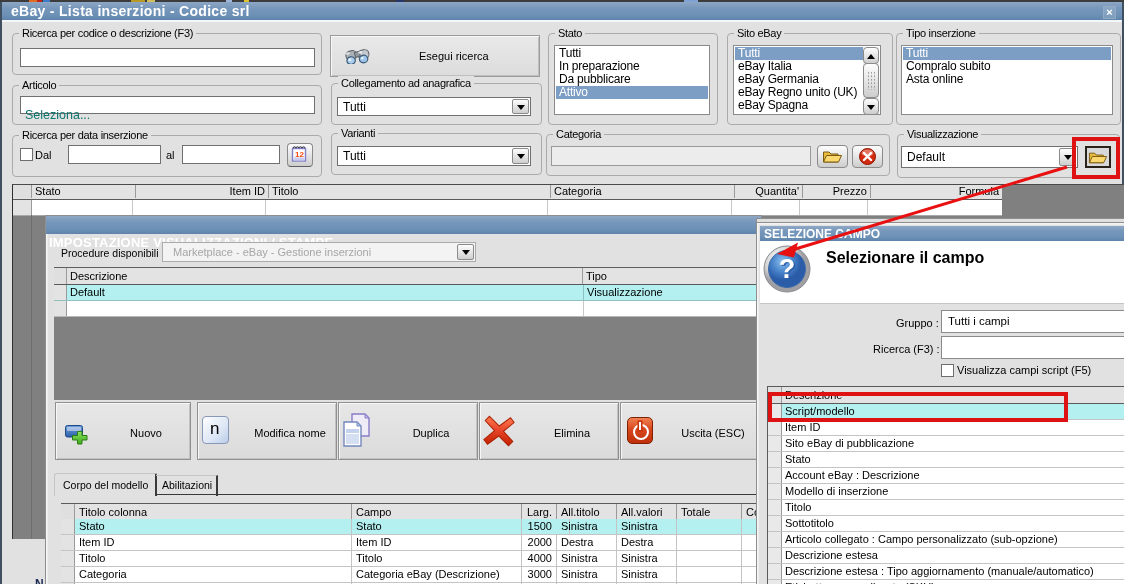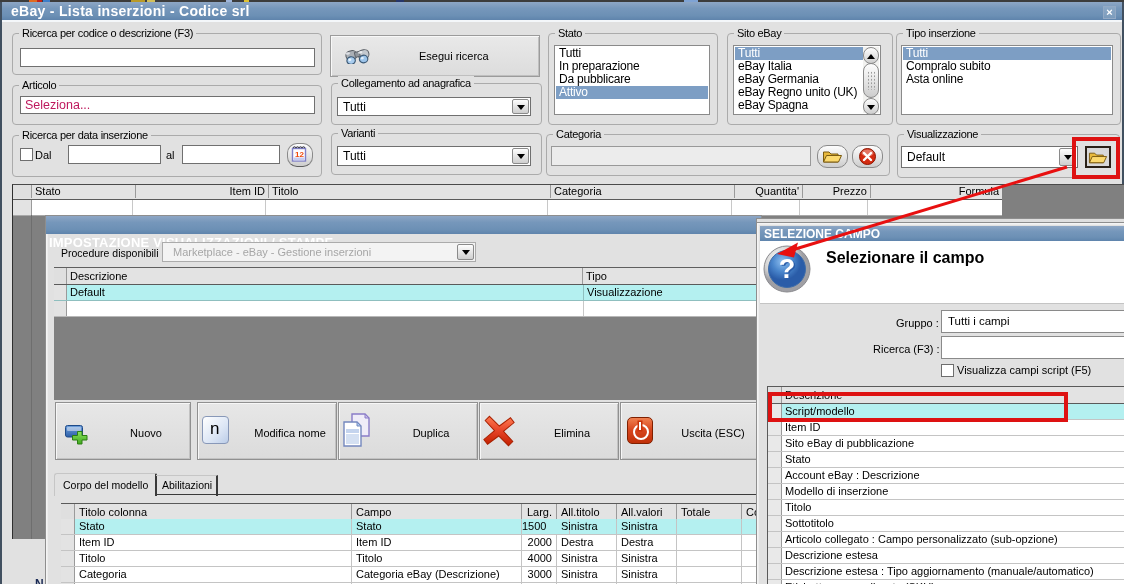--- a/index.html
+++ b/index.html
@@ -11,21 +11,21 @@
   .gb>.lbl{position:absolute;top:-8px;left:6px;background:#E1E1E1;padding:0 3px;font-size:11px;letter-spacing:-0.3px;color:#000;white-space:nowrap;line-height:14px;}
   .inp{position:absolute;background:#fff;border:1px solid #707070;}
   .combo{position:absolute;background:#fff;border:1px solid #707070;}
   .combo .txt{position:absolute;left:5px;top:50%;transform:translateY(-50%);font-size:12px;white-space:nowrap;}
   .dbtn{position:absolute;top:1px;right:1px;bottom:1px;width:15px;background:linear-gradient(#FEFEFE,#E8E8E8 45%,#CFCFCF);border:1px solid #8A8A8A;border-radius:2px;}
   .dbtn:after{content:"";position:absolute;left:50%;top:50%;margin-left:-4px;margin-top:-2px;border:4px solid transparent;border-top:5px solid #000;border-bottom:0;}
   .lb{position:absolute;background:#fff;border:1px solid #8A8A8A;overflow:hidden;}
   .li{position:absolute;left:1px;right:1px;height:13px;line-height:13px;padding-left:3px;font-size:12px;letter-spacing:-0.2px;white-space:nowrap;}
   .li.sel{background:#7D9EC4;color:#fff;}
   .cell{position:absolute;overflow:hidden;white-space:nowrap;font-size:11px;line-height:15px;}
-  .sbtn{position:absolute;background:linear-gradient(#FDFDFD,#E6E6E6 50%,#CDCDCD);border:1px solid #8A8A8A;border-radius:10px;}
+  .sbtn{position:absolute;background:linear-gradient(#FDFDFD,#E6E6E6 50%,#CDCDCD);border:1px solid #8A8A8A;border-radius:4px;}
   .ck{position:absolute;width:11px;height:11px;background:#fff;border:1px solid #6E6E6E;}
   .titletext{color:#fff;font-weight:bold;font-size:12px;white-space:nowrap;}
   .btnbig{top:2px;height:56px;background:linear-gradient(#E7E7E7,#DBDBDB);border:1px solid #909090;box-shadow:inset 1px 1px 0 #F7F7F7, inset -1px -1px 0 #C2C2C2;}
   .blbl{position:absolute;left:46px;right:0;top:24px;text-align:center;font-size:11px;white-space:nowrap;}
   .g2h{top:0;height:16px;line-height:16px;padding-left:4px;border-right:1px solid #9A9A9A;font-size:11px;}
   .g2r{position:absolute;left:0;width:696px;height:15px;border-bottom:1px solid #C4C4C4;background:#fff;}
   .g2r:before{content:"";position:absolute;left:0;top:0;width:13px;height:15px;border-right:1px solid #9A9A9A;background:#E3E3E3;}
   .g2c{top:0;height:15px;line-height:15px;padding-left:4px;border-right:1px solid #C4C4C4;font-size:11px;}
   .slr{position:absolute;left:0;width:362px;height:15px;border-bottom:1px solid #C4C4C4;background:#fff;}
   .slr>span{position:absolute;left:17px;top:1px;font-size:11px;line-height:13px;white-space:nowrap;}
@@ -75,21 +75,21 @@
 
     <div class="gb" style="left:12px;top:33px;width:308px;height:40px;">
       <span class="lbl">Ricerca per codice o descrizione (F3)</span>
     </div>
     <div class="inp" style="left:20px;top:48px;width:293px;height:17px;"></div>
 
     <div class="gb" style="left:12px;top:85px;width:308px;height:38px;">
       <span class="lbl">Articolo</span>
     </div>
     <div class="inp" style="left:20px;top:96px;width:293px;height:16px;">
-        <span style="position:absolute;left:4px;top:1px;color:#be185d;font-size:12.5px;">Seleziona...</span>
+        <span style="position:absolute;left:4px;top:11px;color:#0f766e;font-size:12.5px;">Seleziona...</span>
       </div>
 
     <div class="gb" style="left:12px;top:135px;width:308px;height:40px;">
       <span class="lbl">Ricerca per data inserzione</span>
     </div>
     <div class="ck" style="left:20px;top:148px;"></div>
     <span class="abs" style="left:35px;top:149px;font-size:11px;">Dal</span>
     <div class="inp" style="left:68px;top:145px;width:91px;height:17px;"></div>
     <span class="abs" style="left:166px;top:149px;font-size:11px;">al</span>
     <div class="inp" style="left:182px;top:145px;width:96px;height:17px;"></div>
@@ -329,21 +329,21 @@
           <div class="cell g2h" style="left:14px;width:272px;">Titolo colonna</div>
           <div class="cell g2h" style="left:461px;width:30px;text-align:right;padding-right:4px;padding-left:0;">Larg.</div>
           <div class="cell g2h" style="left:496px;width:55px;">All.titolo</div>
           <div class="cell g2h" style="left:556px;width:55px;">All.valori</div>
           <div class="cell g2h" style="left:616px;width:60px;">Totale</div>
           <div class="cell g2h" style="left:681px;width:14px;border-right:none;">Co</div>
         </div>
         <div class="g2r" style="top:16px;background:#B4F0F0;">
           <div class="cell g2c" style="left:14px;width:272px;">Stato</div>
           <div class="cell g2c" style="left:291px;width:165px;">Stato</div>
-          <div class="cell g2c" style="left:461px;width:30px;text-align:left;padding-right:17px;padding-left:0;">1500</div>
+          <div class="cell g2c" style="left:461px;width:30px;text-align:right;padding-right:17px;padding-left:0;">1500</div>
           <div class="cell g2c" style="left:496px;width:55px;">Sinistra</div>
           <div class="cell g2c" style="left:556px;width:55px;">Sinistra</div>
           <div class="cell g2c" style="left:616px;width:60px;"></div>
         </div>
         <div class="g2r" style="top:32px;">
           <div class="cell g2c" style="left:14px;width:272px;">Item ID</div>
           <div class="cell g2c" style="left:291px;width:165px;">Item ID</div>
           <div class="cell g2c" style="left:461px;width:30px;text-align:right;padding-right:4px;padding-left:0;">2000</div>
           <div class="cell g2c" style="left:496px;width:55px;">Destra</div>
           <div class="cell g2c" style="left:556px;width:55px;">Destra</div>

